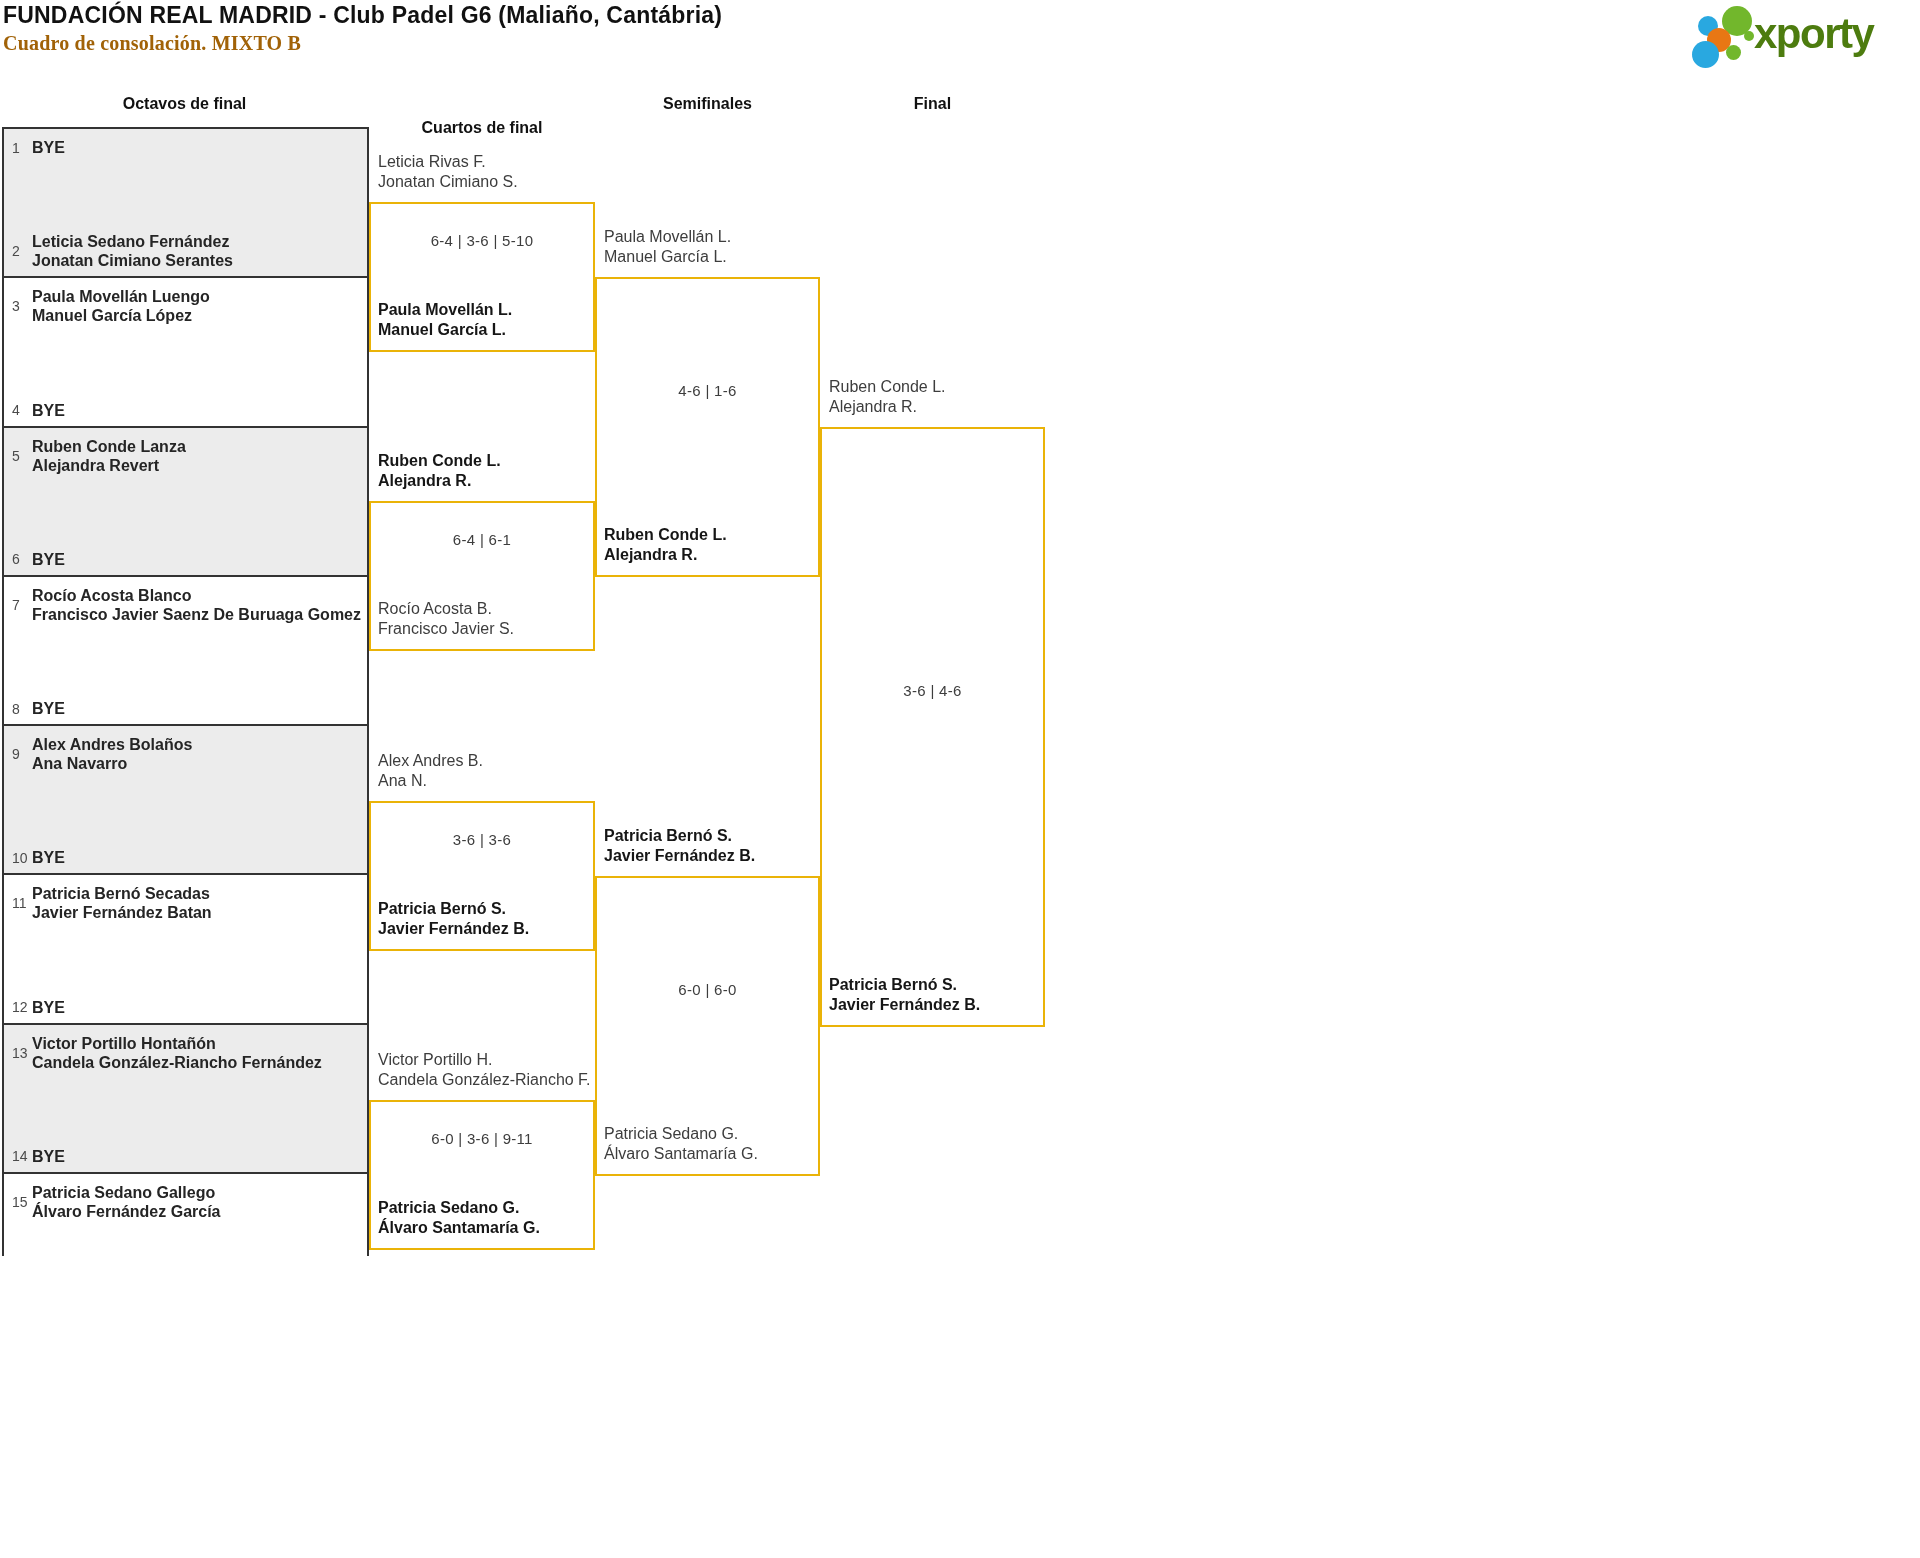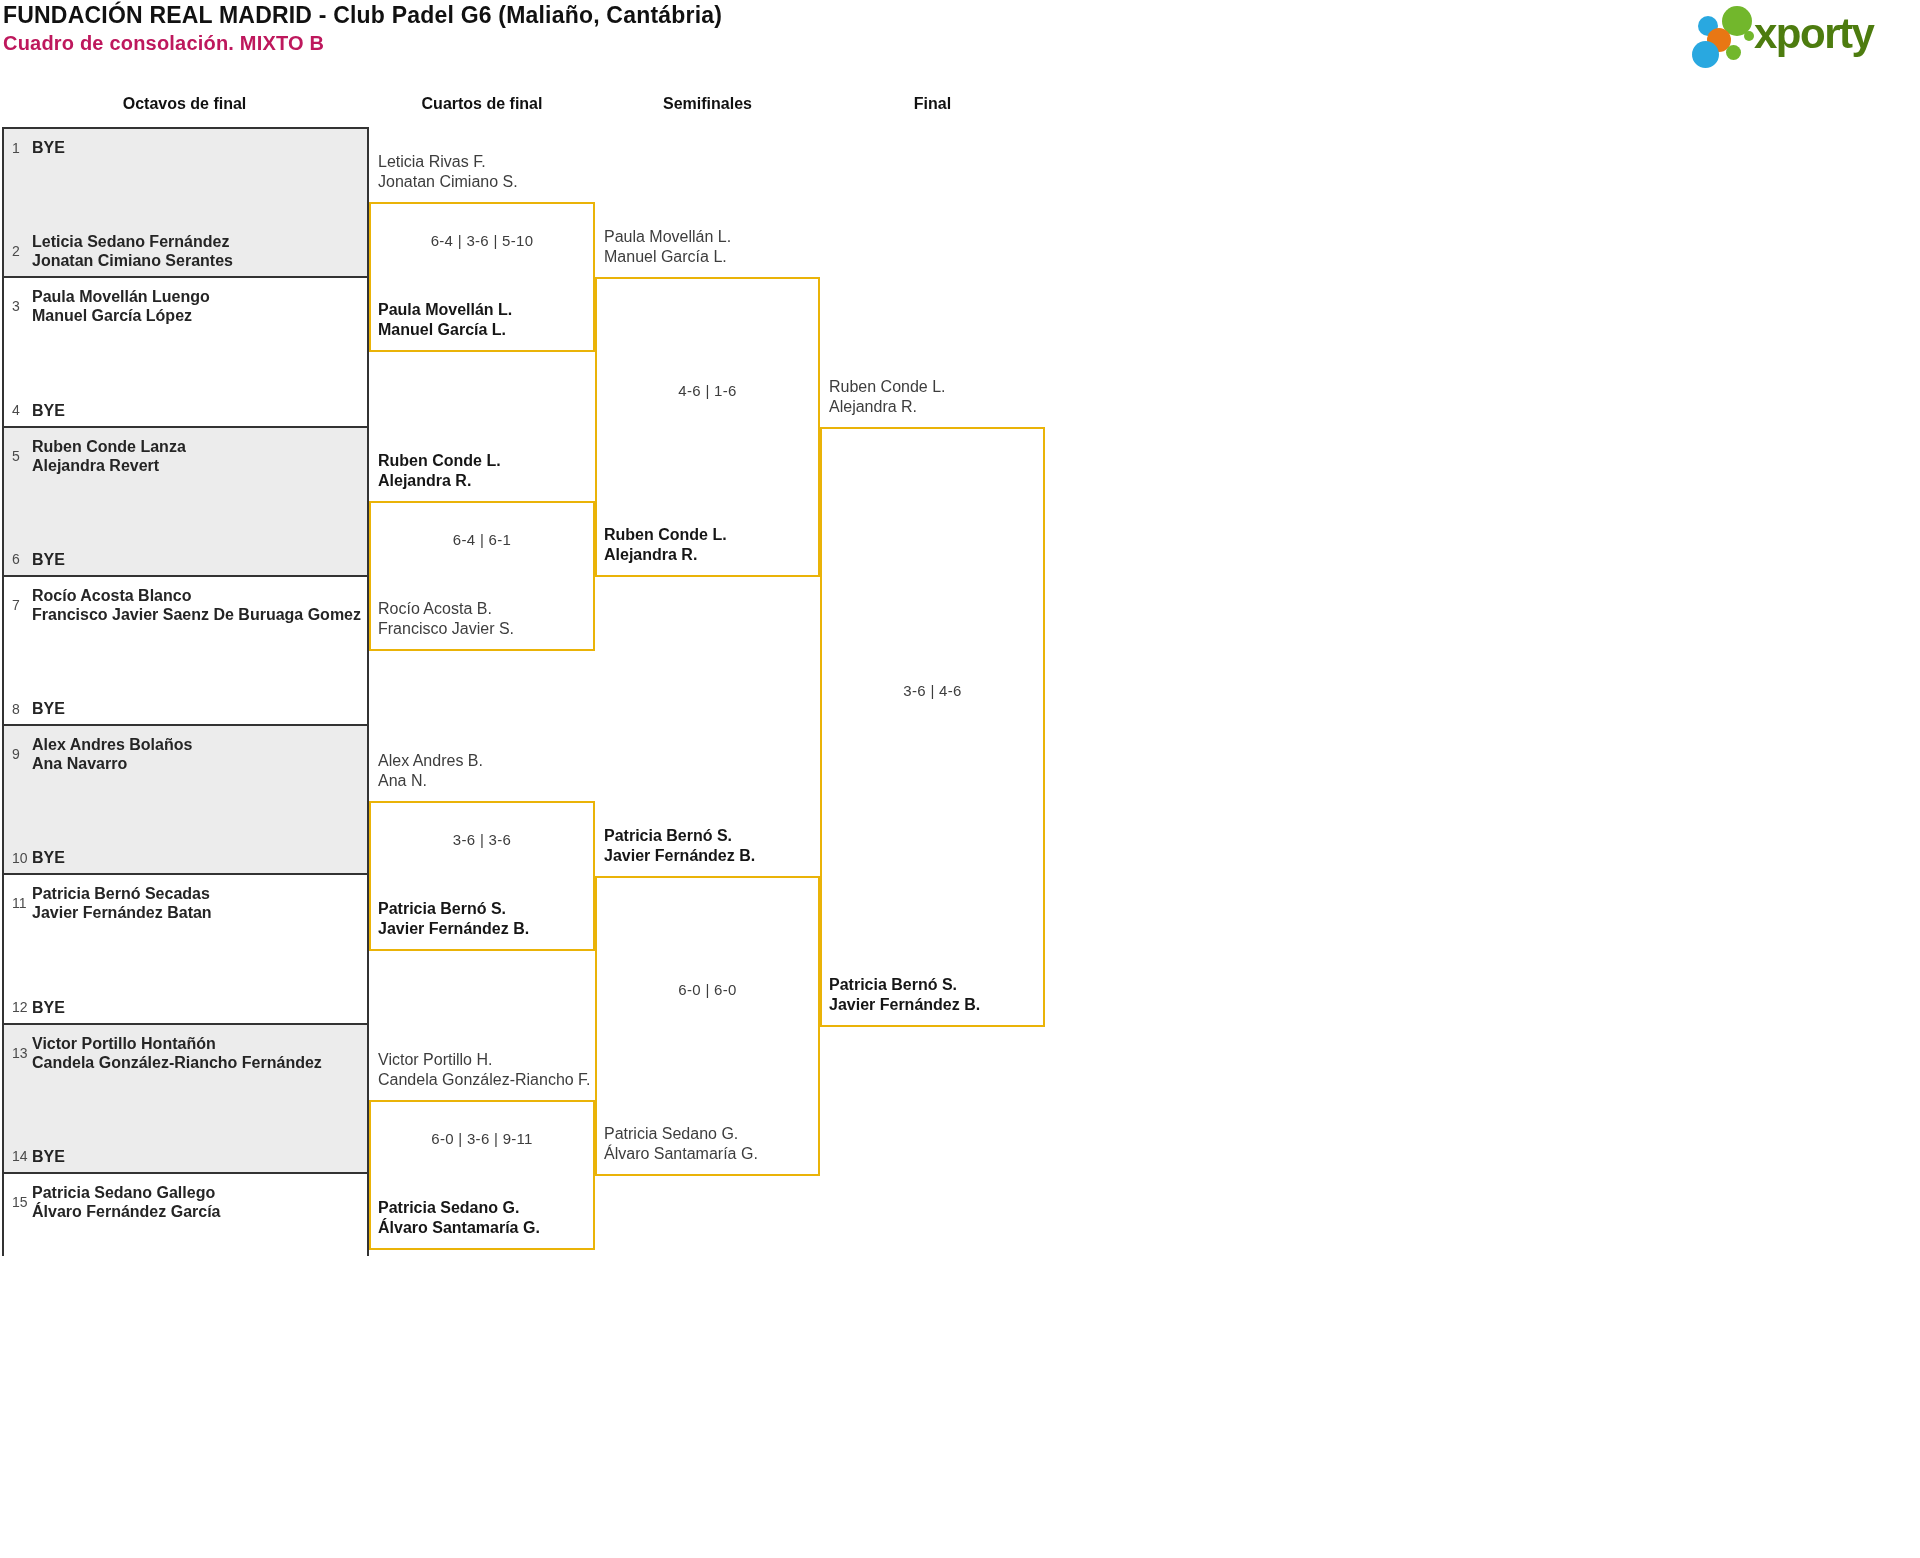--- a/index.html
+++ b/index.html
@@ -1,37 +1,37 @@
 <!DOCTYPE html>
 <html><head>
 <meta charset="utf-8">
 <style>
   html,body{margin:0;padding:0;background:#ffffff;}
   body{font-family:"Liberation Sans", sans-serif; color:#222;}
   .canvas{position:relative;width:1920px;height:1256px;background:#fff;overflow:hidden;}
 
   
   .title{position:absolute;left:3px;top:2px;font-size:23px;font-weight:700;color:#111;letter-spacing:0.2px;}
-  .subtitle{position:absolute;left:3px;top:32px;font-size:20px;font-weight:700;color:#be185d;letter-spacing:0.2px;}
+  .subtitle{position:absolute;left:3px;top:32px;font-size:20px;font-weight:700;color:#a16207;letter-spacing:0.2px;font-family:Liberation Serif, serif;}
 
   
   .logo{position:absolute;left:1690px;top:4px;width:226px;height:66px;cursor:pointer;}
   .dot{position:absolute;border-radius:50%;}
   .dot.d-blue-sm {left:8px; top:12px;width:20px;height:20px;background:#29a8e0;}
   .dot.d-green-lg{left:32px;top:2px; width:30px;height:30px;background:#72b72c;}
   .dot.d-orange  {left:17px;top:24px;width:24px;height:24px;background:#e87714;}
   .dot.d-blue-lg {left:2px; top:37px;width:27px;height:27px;background:#29a8e0;}
   .dot.d-green-sm{left:36px;top:41px;width:15px;height:15px;background:#72b72c;}
   .dot.d-green-xs{left:54px;top:27px;width:10px;height:10px;background:#72b72c;}
   .brand{position:absolute;left:64px;top:7px;font-size:42px;line-height:1.1;font-weight:700;letter-spacing:-1.5px;color:#4d7c0f;}
 
   
   .round{position:absolute;top:95px;text-align:center;font-size:16px;font-weight:700;color:#111;}
   .round.r1{left:0;width:369px;}
-  .round.r2{left:369px;width:226px;}
+  .round.r2{left:369px;width:226px;margin-top:24px;}
   .round.r3{left:595px;width:225px;}
   .round.r4{left:820px;width:225px;}
 
   
   .octavos{position:absolute;left:2px;top:127px;width:367px;height:1198px;border:2px solid #333;box-sizing:border-box;}
   .omatch{position:relative;height:12.5%;box-sizing:border-box;border-bottom:2px solid #333;background:#fff;}
   .omatch:last-child{border-bottom:none;}
   .omatch.shaded{background:#ececec;}
   .seed{position:absolute;left:0;right:4px;display:flex;align-items:center;}
   .seed.top{top:9px;}

